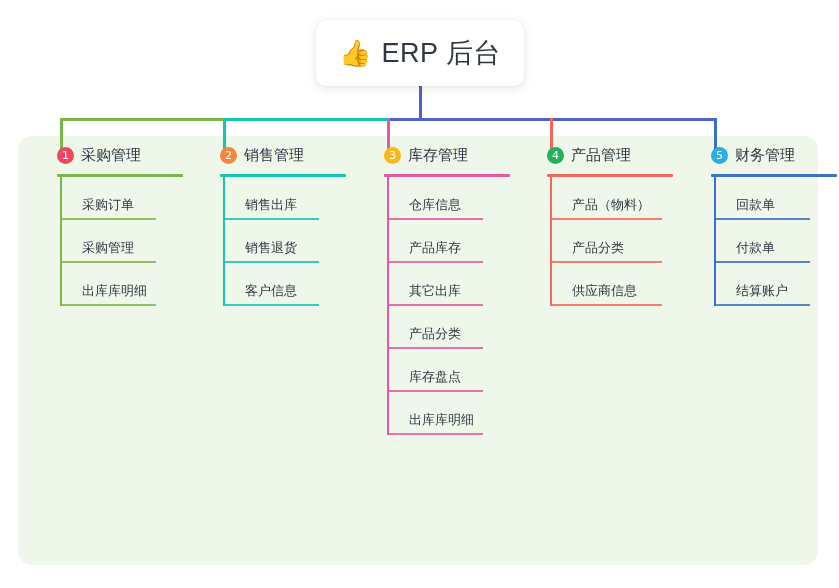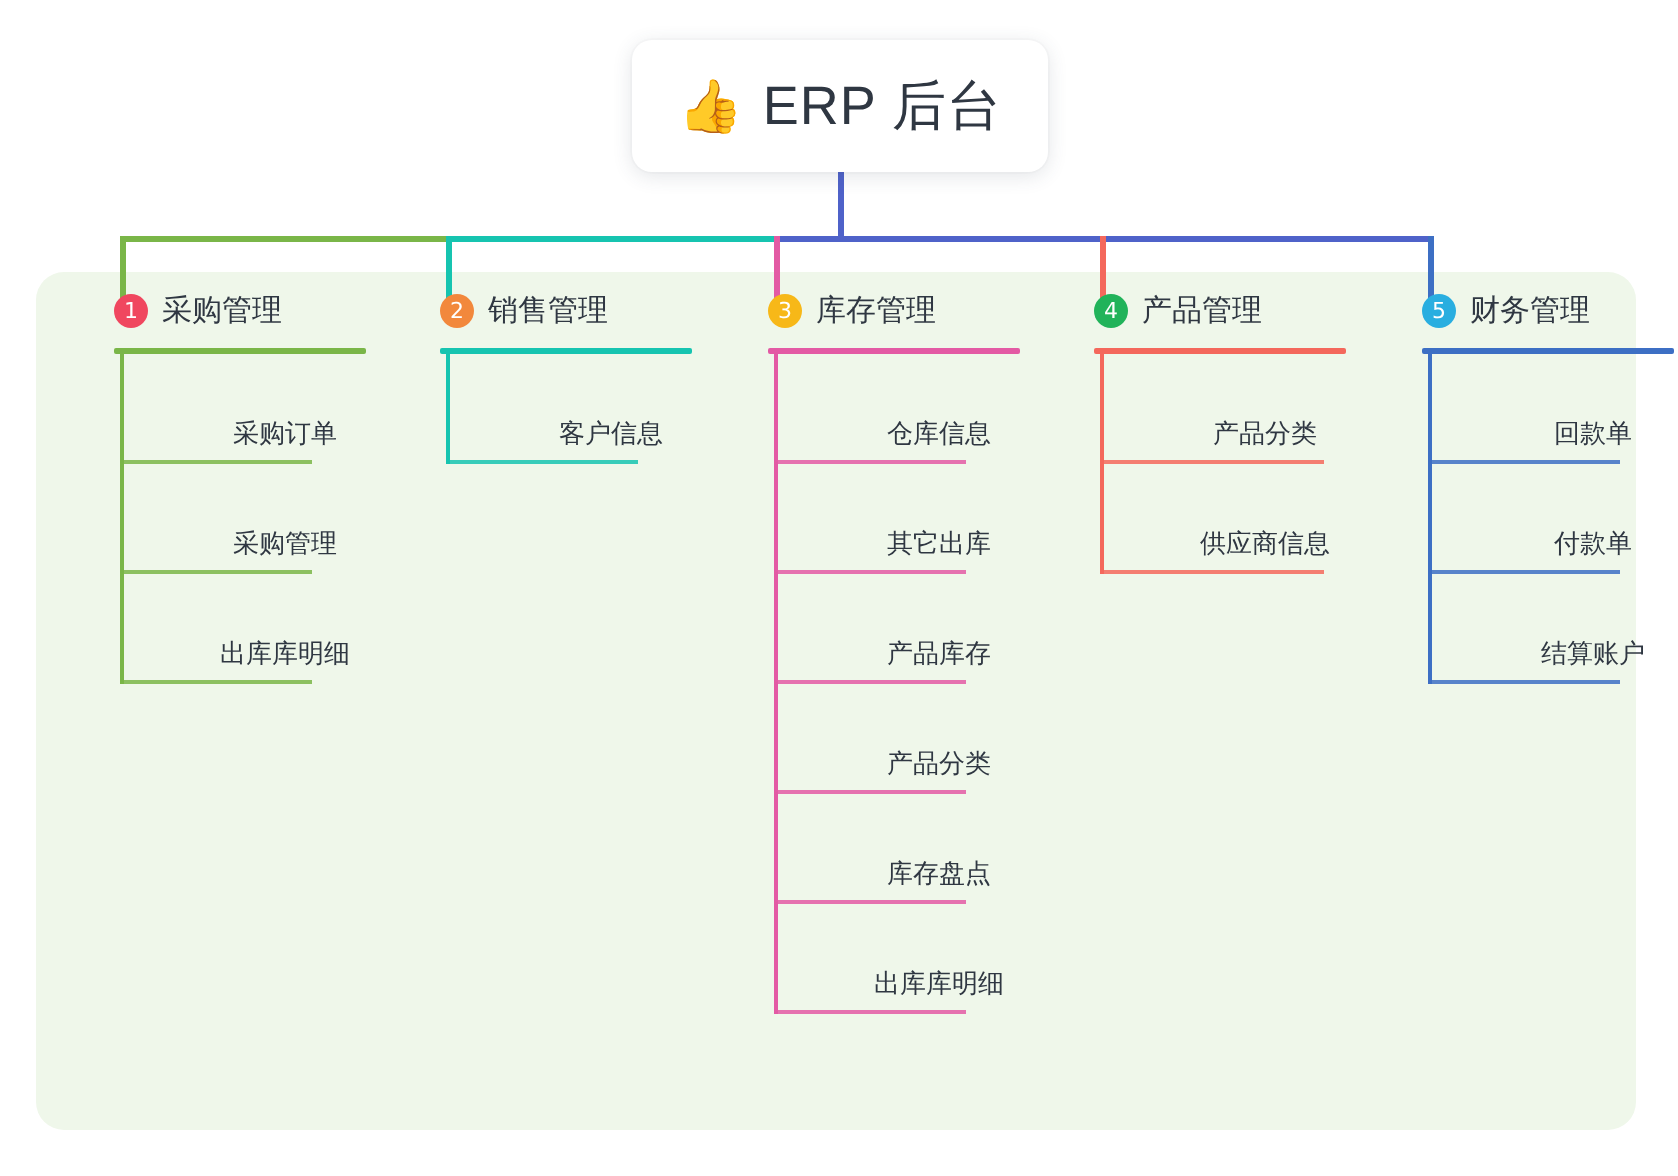--- a/index.html
+++ b/index.html
@@ -98,25 +98,25 @@
     padding-top: 0;
   }
   .spine {
     position: absolute;
     left: 0; top: 0;
     width: 2px;
     height: 100%;
   }
   .leaf {
     position: relative;
-    height: 55px;
+    height: 43px;
     padding-left: 22px;
     display: flex;
     align-items: flex-end;
-    justify-content: center;
+    justify-content: flex-start;
   }
   .leaf-label {
     font-size: 13px;
     color: #2f3742;
     white-space: nowrap;
     padding-bottom: 6px;
   }
   .leaf-rule {
     position: absolute;
     left: 0; bottom: 0;
@@ -173,43 +173,51 @@
     </div>
     <div class="column" style="left: 183px;">
       <div class="col-head">
         <span class="badge" style="background: rgb(242, 136, 60);">2</span>
         <span class="col-title">销售管理</span>
       </div>
       <div class="col-rule" style="background: rgb(22, 196, 176);"></div>
       <div class="col-body">
         <div class="spine" style="background: rgb(22, 196, 176);"></div>
         <div class="leaf">
+          <span class="leaf-label">销售出库</span>
+          <div class="leaf-rule" style="background: rgb(22, 196, 176); opacity: 0.85; width: 96px;"></div>
+        </div>
+        <div class="leaf">
+          <span class="leaf-label">销售退货</span>
+          <div class="leaf-rule" style="background: rgb(22, 196, 176); opacity: 0.85; width: 96px;"></div>
+        </div>
+        <div class="leaf">
           <span class="leaf-label">客户信息</span>
           <div class="leaf-rule" style="background: rgb(22, 196, 176); opacity: 0.85; width: 96px;"></div>
         </div>
       </div>
     </div>
     <div class="column" style="left: 347px;">
       <div class="col-head">
         <span class="badge" style="background: rgb(247, 184, 24);">3</span>
         <span class="col-title">库存管理</span>
       </div>
       <div class="col-rule" style="background: rgb(227, 90, 164);"></div>
       <div class="col-body">
         <div class="spine" style="background: rgb(227, 90, 164);"></div>
         <div class="leaf">
           <span class="leaf-label">仓库信息</span>
           <div class="leaf-rule" style="background: rgb(227, 90, 164); opacity: 0.85; width: 96px;"></div>
         </div>
         <div class="leaf">
+          <span class="leaf-label">产品库存</span>
+          <div class="leaf-rule" style="background: rgb(227, 90, 164); opacity: 0.85; width: 96px;"></div>
+        </div>
+        <div class="leaf">
           <span class="leaf-label">其它出库</span>
-          <div class="leaf-rule" style="background: rgb(227, 90, 164); opacity: 0.85; width: 96px;"></div>
-        </div>
-        <div class="leaf">
-          <span class="leaf-label">产品库存</span>
           <div class="leaf-rule" style="background: rgb(227, 90, 164); opacity: 0.85; width: 96px;"></div>
         </div>
         <div class="leaf">
           <span class="leaf-label">产品分类</span>
           <div class="leaf-rule" style="background: rgb(227, 90, 164); opacity: 0.85; width: 96px;"></div>
         </div>
         <div class="leaf">
           <span class="leaf-label">库存盘点</span>
           <div class="leaf-rule" style="background: rgb(227, 90, 164); opacity: 0.85; width: 96px;"></div>
         </div>
@@ -221,20 +229,24 @@
     </div>
     <div class="column" style="left: 510px;">
       <div class="col-head">
         <span class="badge" style="background: rgb(33, 179, 90);">4</span>
         <span class="col-title">产品管理</span>
       </div>
       <div class="col-rule" style="background: rgb(244, 104, 92);"></div>
       <div class="col-body">
         <div class="spine" style="background: rgb(244, 104, 92);"></div>
         <div class="leaf">
+          <span class="leaf-label">产品（物料）</span>
+          <div class="leaf-rule" style="background: rgb(244, 104, 92); opacity: 0.85; width: 112px;"></div>
+        </div>
+        <div class="leaf">
           <span class="leaf-label">产品分类</span>
           <div class="leaf-rule" style="background: rgb(244, 104, 92); opacity: 0.85; width: 112px;"></div>
         </div>
         <div class="leaf">
           <span class="leaf-label">供应商信息</span>
           <div class="leaf-rule" style="background: rgb(244, 104, 92); opacity: 0.85; width: 112px;"></div>
         </div>
       </div>
     </div>
     <div class="column" style="left: 674px;">

